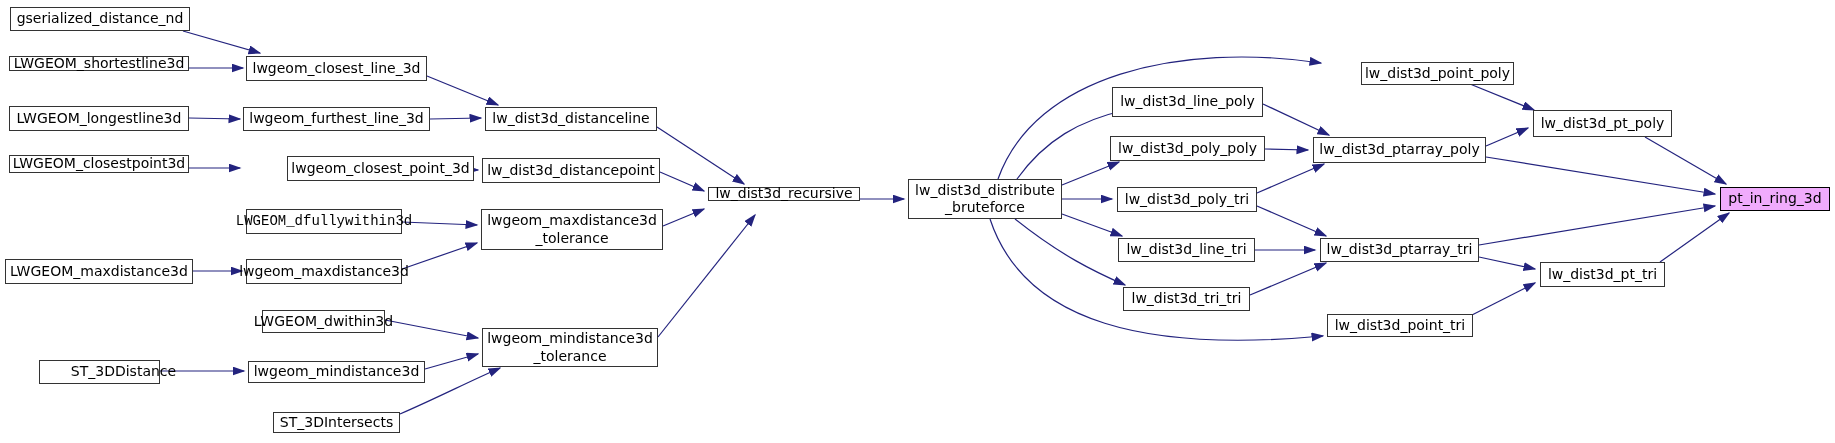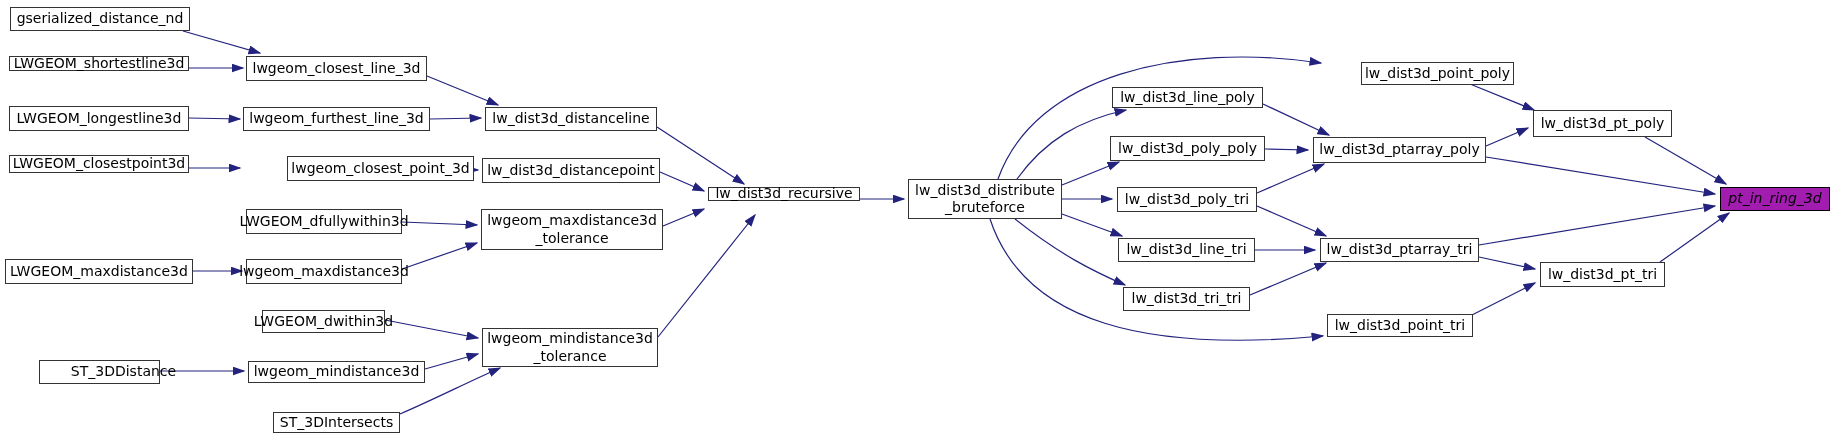--- a/index.html
+++ b/index.html
@@ -21,24 +21,23 @@
     font-size:14px;
     line-height:1.25;
     display:flex;
     align-items:center;
     justify-content:center;
     text-align:center;
     white-space:pre;
     cursor:pointer;
   }
   .node.highlighted{
-    background:#a21caf;
+    background:#f0abfc;
     border:1.6px solid #000000;
     cursor:default;
-    font-style:italic;
   }
 </style>
 </head>
 <body>
 
 <div class="canvas">
   <svg class="edge-layer" width="1835" height="443" viewBox="0 0 1835 443" xmlns="http://www.w3.org/2000/svg">
     <defs>
       <marker id="arrow" markerUnits="userSpaceOnUse" markerWidth="13" markerHeight="10" refX="11.5" refY="4.5" orient="auto">
         <path d="M0,0 L13,4.5 L0,9 Z" fill="#23237e"></path>
@@ -90,35 +89,35 @@
   <div>
       <div class="node" style="left: 10px; top: 7px; width: 180px; height: 24px;">gserialized_distance_nd</div>
       <div class="node" style="left: 9px; top: 56px; width: 180px; height: 15px;">LWGEOM_shortestline3d</div>
       <div class="node" style="left: 9px; top: 106px; width: 180px; height: 25px;">LWGEOM_longestline3d</div>
       <div class="node" style="left: 9px; top: 155px; width: 180px; height: 18px;">LWGEOM_closestpoint3d</div>
       <div class="node" style="left: 5px; top: 259px; width: 188px; height: 25px;">LWGEOM_maxdistance3d</div>
       <div class="node" style="left: 39px; top: 360px; width: 121px; height: 24px; padding-left: 48px;">ST_3DDistance</div>
       <div class="node" style="left: 246px; top: 56px; width: 181px; height: 25px;">lwgeom_closest_line_3d</div>
       <div class="node" style="left: 243px; top: 107px; width: 187px; height: 24px;">lwgeom_furthest_line_3d</div>
       <div class="node" style="left: 243px; top: 156px; width: 187px; height: 25px; margin-left: 44px;">lwgeom_closest_point_3d</div>
-      <div class="node" style="left: 246px; top: 209px; width: 156px; height: 25px;">LWGEOM_dfullywithin3d</div>
+      <div class="node" style="left: 246px; top: 209px; width: 156px; height: 25px; font-family: Liberation Mono, monospace;">LWGEOM_dfullywithin3d</div>
       <div class="node" style="left: 246px; top: 259px; width: 156px; height: 25px;">lwgeom_maxdistance3d</div>
       <div class="node" style="left: 262px; top: 310px; width: 123px; height: 23px;">LWGEOM_dwithin3d</div>
       <div class="node" style="left: 248px; top: 361px; width: 177px; height: 22px;">lwgeom_mindistance3d</div>
       <div class="node" style="left: 273px; top: 412px; width: 127px; height: 21px;">ST_3DIntersects</div>
       <div class="node" style="left: 485px; top: 107px; width: 172px; height: 24px;">lw_dist3d_distanceline</div>
       <div class="node" style="left: 482px; top: 158px; width: 178px; height: 25px;">lw_dist3d_distancepoint</div>
       <div class="node" style="left: 481px; top: 209px; width: 182px; height: 41px;">lwgeom_maxdistance3d
 _tolerance</div>
       <div class="node" style="left: 482px; top: 328px; width: 176px; height: 39px;">lwgeom_mindistance3d
 _tolerance</div>
       <div class="node" style="left: 708px; top: 187px; width: 152px; height: 14px;">lw_dist3d_recursive</div>
       <div class="node" style="left: 908px; top: 179px; width: 154px; height: 40px;">lw_dist3d_distribute
 _bruteforce</div>
-      <div class="node" style="left: 1112px; top: 87px; width: 151px; height: 21px;">lw_dist3d_line_poly</div>
+      <div class="node" style="left: 1112px; top: 87px; width: 151px; height: 30px;">lw_dist3d_line_poly</div>
       <div class="node" style="left: 1110px; top: 136px; width: 155px; height: 25px;">lw_dist3d_poly_poly</div>
       <div class="node" style="left: 1117px; top: 187px; width: 140px; height: 25px;">lw_dist3d_poly_tri</div>
       <div class="node" style="left: 1118px; top: 238px; width: 137px; height: 24px;">lw_dist3d_line_tri</div>
       <div class="node" style="left: 1123px; top: 287px; width: 127px; height: 24px;">lw_dist3d_tri_tri</div>
       <div class="node" style="left: 1325px; top: 62px; width: 153px; height: 23px; margin-left: 36px;">lw_dist3d_point_poly</div>
       <div class="node" style="left: 1313px; top: 137px; width: 173px; height: 26px;">lw_dist3d_ptarray_poly</div>
       <div class="node" style="left: 1320px; top: 238px; width: 159px; height: 24px;">lw_dist3d_ptarray_tri</div>
       <div class="node" style="left: 1327px; top: 314px; width: 146px; height: 23px;">lw_dist3d_point_tri</div>
       <div class="node" style="left: 1533px; top: 110px; width: 139px; height: 27px;">lw_dist3d_pt_poly</div>
       <div class="node" style="left: 1540px; top: 262px; width: 125px; height: 25px;">lw_dist3d_pt_tri</div>

